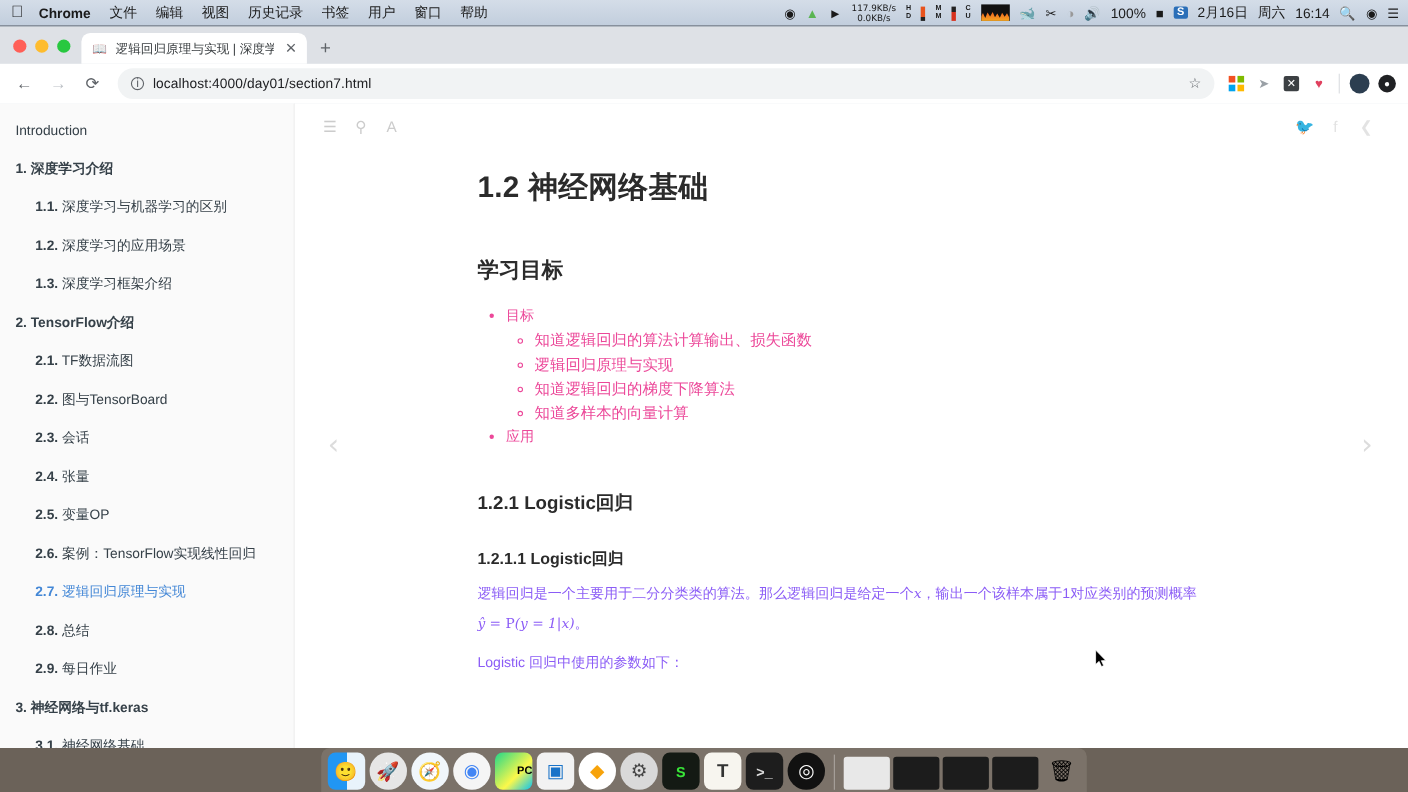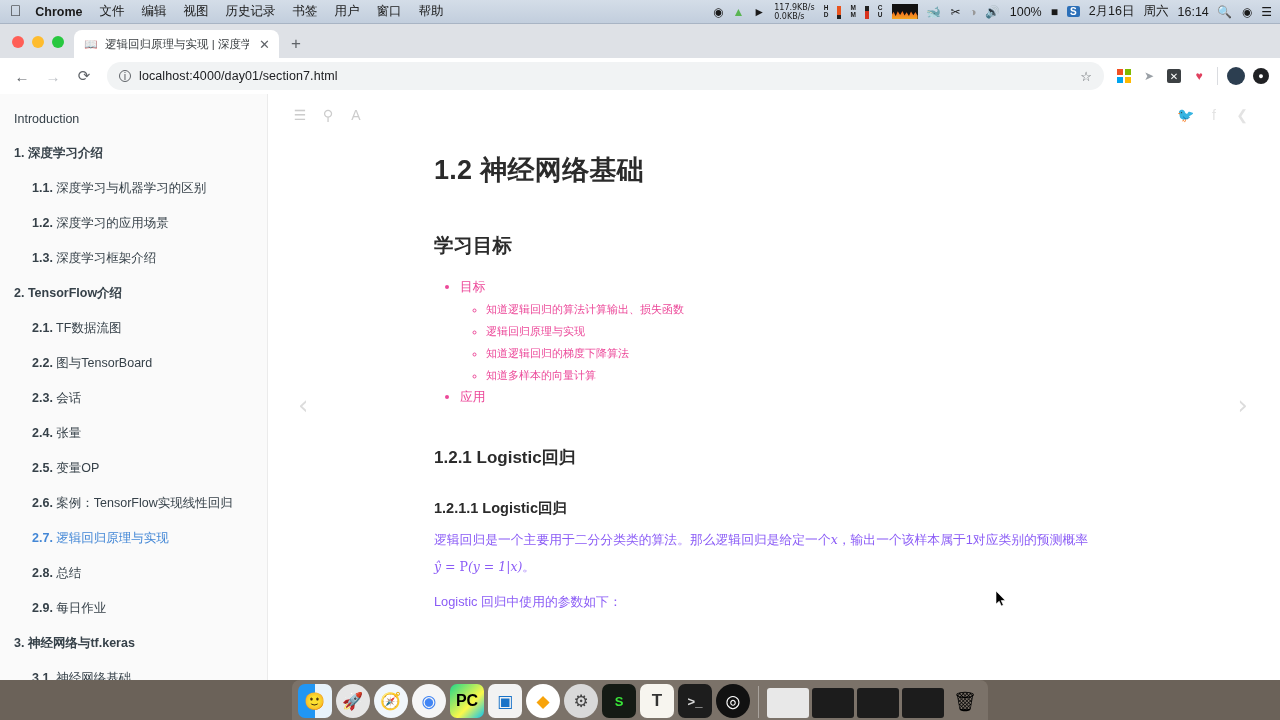--- a/index.html
+++ b/index.html
@@ -17,21 +17,21 @@
     font-size: 12.5px; color: #1a1a1a;
     padding: 0 8px 0 10px;
     border-bottom: 1px solid #a8b4c4;
     position: relative; z-index: 50;
   }
   .mb-apple { font-size: 15px; line-height: 1; margin-right: 14px; margin-top:-2px; }
   .mb-item { margin-right: 17px; white-space: nowrap; }
   .mb-item.bold { font-weight: bold; }
   #menubar-right { margin-left: auto; display: flex; align-items: center; gap: 9px; white-space: nowrap; }
   .mb-ico { font-size: 12px; display:inline-block; }
-  .netspeed { font-size: 8px; line-height: 9px; text-align: left; font-family: "DejaVu Sans", sans-serif; }
+  .netspeed { font-size: 8px; line-height: 9px; text-align: center; font-family: "DejaVu Sans", sans-serif; }
   .minibars { display:flex; align-items:flex-end; gap:1px; height:15px;}
   .minibars i { display:block; width:4px; background:#333; }
   .graphbox { width:26px; height:15px; background:#111; display:block; position:relative; overflow:hidden;}
   .graphbox::after{content:"";position:absolute;left:0;right:0;bottom:0;height:9px;
     background:linear-gradient(180deg,#f05a1e,#f5a623);
     clip-path: polygon(0 60%,8% 20%,16% 70%,24% 15%,33% 55%,42% 10%,50% 62%,58% 25%,67% 68%,75% 18%,84% 58%,92% 22%,100% 65%,100% 100%,0 100%);}
   .ltrbox{display:flex;flex-direction:column;justify-content:center;font-size:6.5px;line-height:6.5px;font-weight:bold;}
   .mb-time { font-size: 12.5px; }
   
   #chrome { width: 100%; height: 656px; background: #dee1e6; display:flex; flex-direction:column; }
@@ -87,21 +87,21 @@
   .ct-right .ct-ico { color: #e3e3e3; }
   #article { padding: 22px 0 0 0; color: #333; }
   .inner { max-width: 700px; margin: 0 auto; padding: 0 10px; }
   h1.doc { font-size: 27px; font-weight: bold; color: #2b2b2b; letter-spacing: .3px; margin: 6px 0 0 0; }
   h2.doc { font-size: 19.5px; font-weight: bold; color: #2b2b2b; margin: 44px 0 0 0; }
   h3.doc { font-size: 17px; font-weight: bold; color: #2b2b2b; margin: 38px 0 0 0; }
   h4.doc { font-size: 14.5px; font-weight: bold; color: #2b2b2b; margin: 30px 0 0 0; }
   ul.doc { margin: 17px 0 0 0; padding-left: 26px; }
   ul.doc > li { list-style: disc; font-size: 12.8px; line-height: 22px; color: #ec4899; }
   ul.doc ul { padding-left: 26px; margin: 0; }
-  ul.doc ul > li { list-style: circle; font-size: 11px; line-height: 22px; }
+  ul.doc ul > li { list-style: circle; font-size: 14px; line-height: 22px; }
   p.doc { font-size: 12.8px; line-height: 27px; color: #8b5cf6; margin: 8px 0 0 0; }
   .mth { font-family: "DejaVu Serif", "Liberation Serif", serif; font-style: italic; font-size: 12.5px; }
   .mth .up { font-style: normal; }
   .pagenav { position: absolute; top: 296px; font-size: 26px; color: #dcdcdc; font-family: "DejaVu Sans", sans-serif; }
   .pagenav.prev { left: 30px; }  .pagenav.next { right: 32px; }
   .cursor { position: absolute; left: 728px; top: 497px; width: 11px; height: 16px; }
   
   #deskbottom { height: 40px; width: 100%; background: #6b6259; position: relative; }
   #dock { position: absolute; left: 50%; transform: translateX(-50%); bottom: 0;
     height: 40px; display: flex; align-items: flex-end; gap: 4px; padding: 0 6px 2px 6px;
@@ -298,21 +298,21 @@
         </span>
         <span class="dk round" style="background: rgb(230, 230, 230); color: rgb(85, 85, 85); font-weight: bold;">
           <span>🚀</span>
         </span>
         <span class="dk round" style="background: rgb(240, 246, 251); color: rgb(26, 127, 212); font-weight: bold;">
           <span>🧭</span>
         </span>
         <span class="dk round" style="background: rgb(245, 245, 245); color: rgb(66, 133, 244); font-weight: bold;">
           <span>◉</span>
         </span>
-        <span class="dk" style="background: linear-gradient(135deg, rgb(33, 215, 137), rgb(252, 248, 74) 60%, rgb(7, 195, 242)); color: rgb(0, 0, 0); font-weight: bold; font-size: 16px;">
+        <span class="dk" style="background: linear-gradient(135deg, rgb(33, 215, 137), rgb(252, 248, 74) 60%, rgb(7, 195, 242)); color: rgb(0, 0, 0); font-weight: bold; font-size: 10px; justify-content: flex-end;">
           <span>PC</span>
         </span>
         <span class="dk" style="background: rgb(242, 242, 242); color: rgb(26, 115, 200); font-weight: bold;">
           <span>▣</span>
         </span>
         <span class="dk round" style="background: rgb(255, 255, 255); color: rgb(247, 163, 11); font-weight: bold;">
           <span>◆</span>
         </span>
         <span class="dk round" style="background: rgb(217, 217, 217); color: rgb(68, 68, 68); font-weight: bold;">
           <span>⚙</span>

